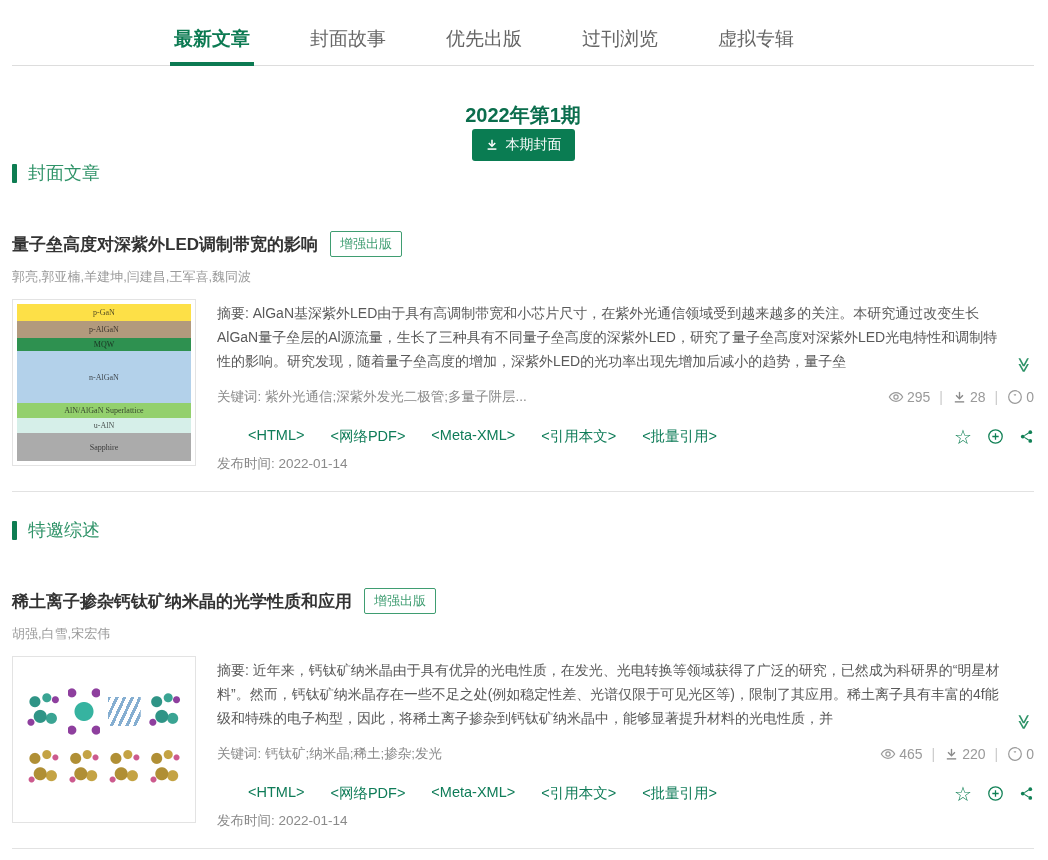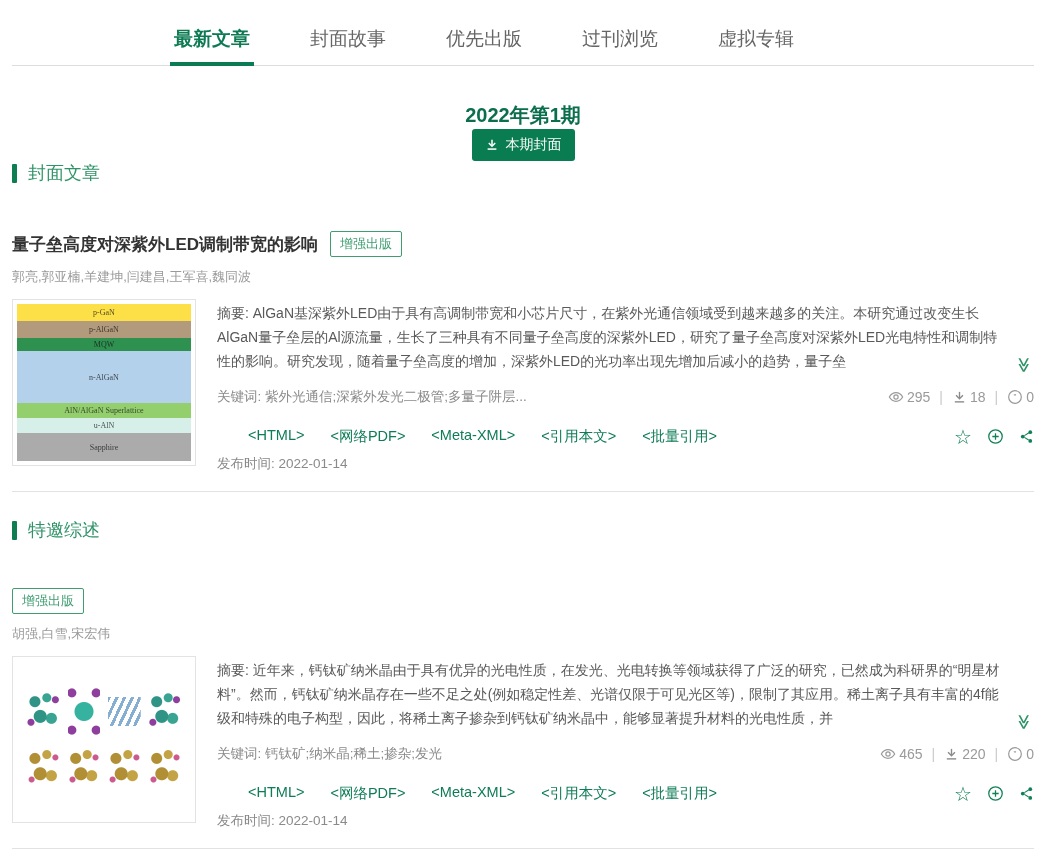--- a/index.html
+++ b/index.html
@@ -173,21 +173,21 @@
               </svg>
             <span>295</span>
           </span>
           <span class="sep">|</span>
           <span class="stat">
             <svg width="15" height="15" viewBox="0 0 24 24" fill="none" stroke="#8a8a8a" stroke-width="2.2">
                 <path d="M12 3v10"></path>
                 <path d="M6.5 8.5 12 14l5.5-5.5"></path>
                 <path d="M4.5 19h15"></path>
               </svg>
-            <span>18</span>
+            <span>28</span>
           </span>
           <span class="sep">|</span>
           <span class="stat">
             <svg width="16" height="16" viewBox="0 0 24 24">
                 <circle cx="12" cy="12" r="9.5" fill="none" stroke="#9a9a9a" stroke-width="1.8"></circle>
                 <text x="12" y="17" text-anchor="middle" font-size="13" fill="#9a9a9a">”</text>
               </svg>
             <span>0</span>
           </span>
         </div>
@@ -223,20 +223,21 @@
 
 <div class="divider"></div>
 
 <div class="sec-head" style="margin-top:26px">
   <span class="sec-bar"></span>
   <span class="sec-label">特邀综述</span>
 </div>
 
 <article>
   <div class="a-title-row">
+    <h2 class="a-title">稀土离子掺杂钙钛矿纳米晶的光学性质和应用</h2>
     <span class="badge">增强出版</span>
   </div>
   <div class="authors">胡强,白雪,宋宏伟</div>
   <div class="a-body">
     <div class="thumb">
       <div class="xgrid">
         <i class="xcell c-teal"></i>
         <i class="xcell c-teal2"></i>
         <i class="xcell c-sheet"></i>
         <i class="xcell c-teal"></i>

